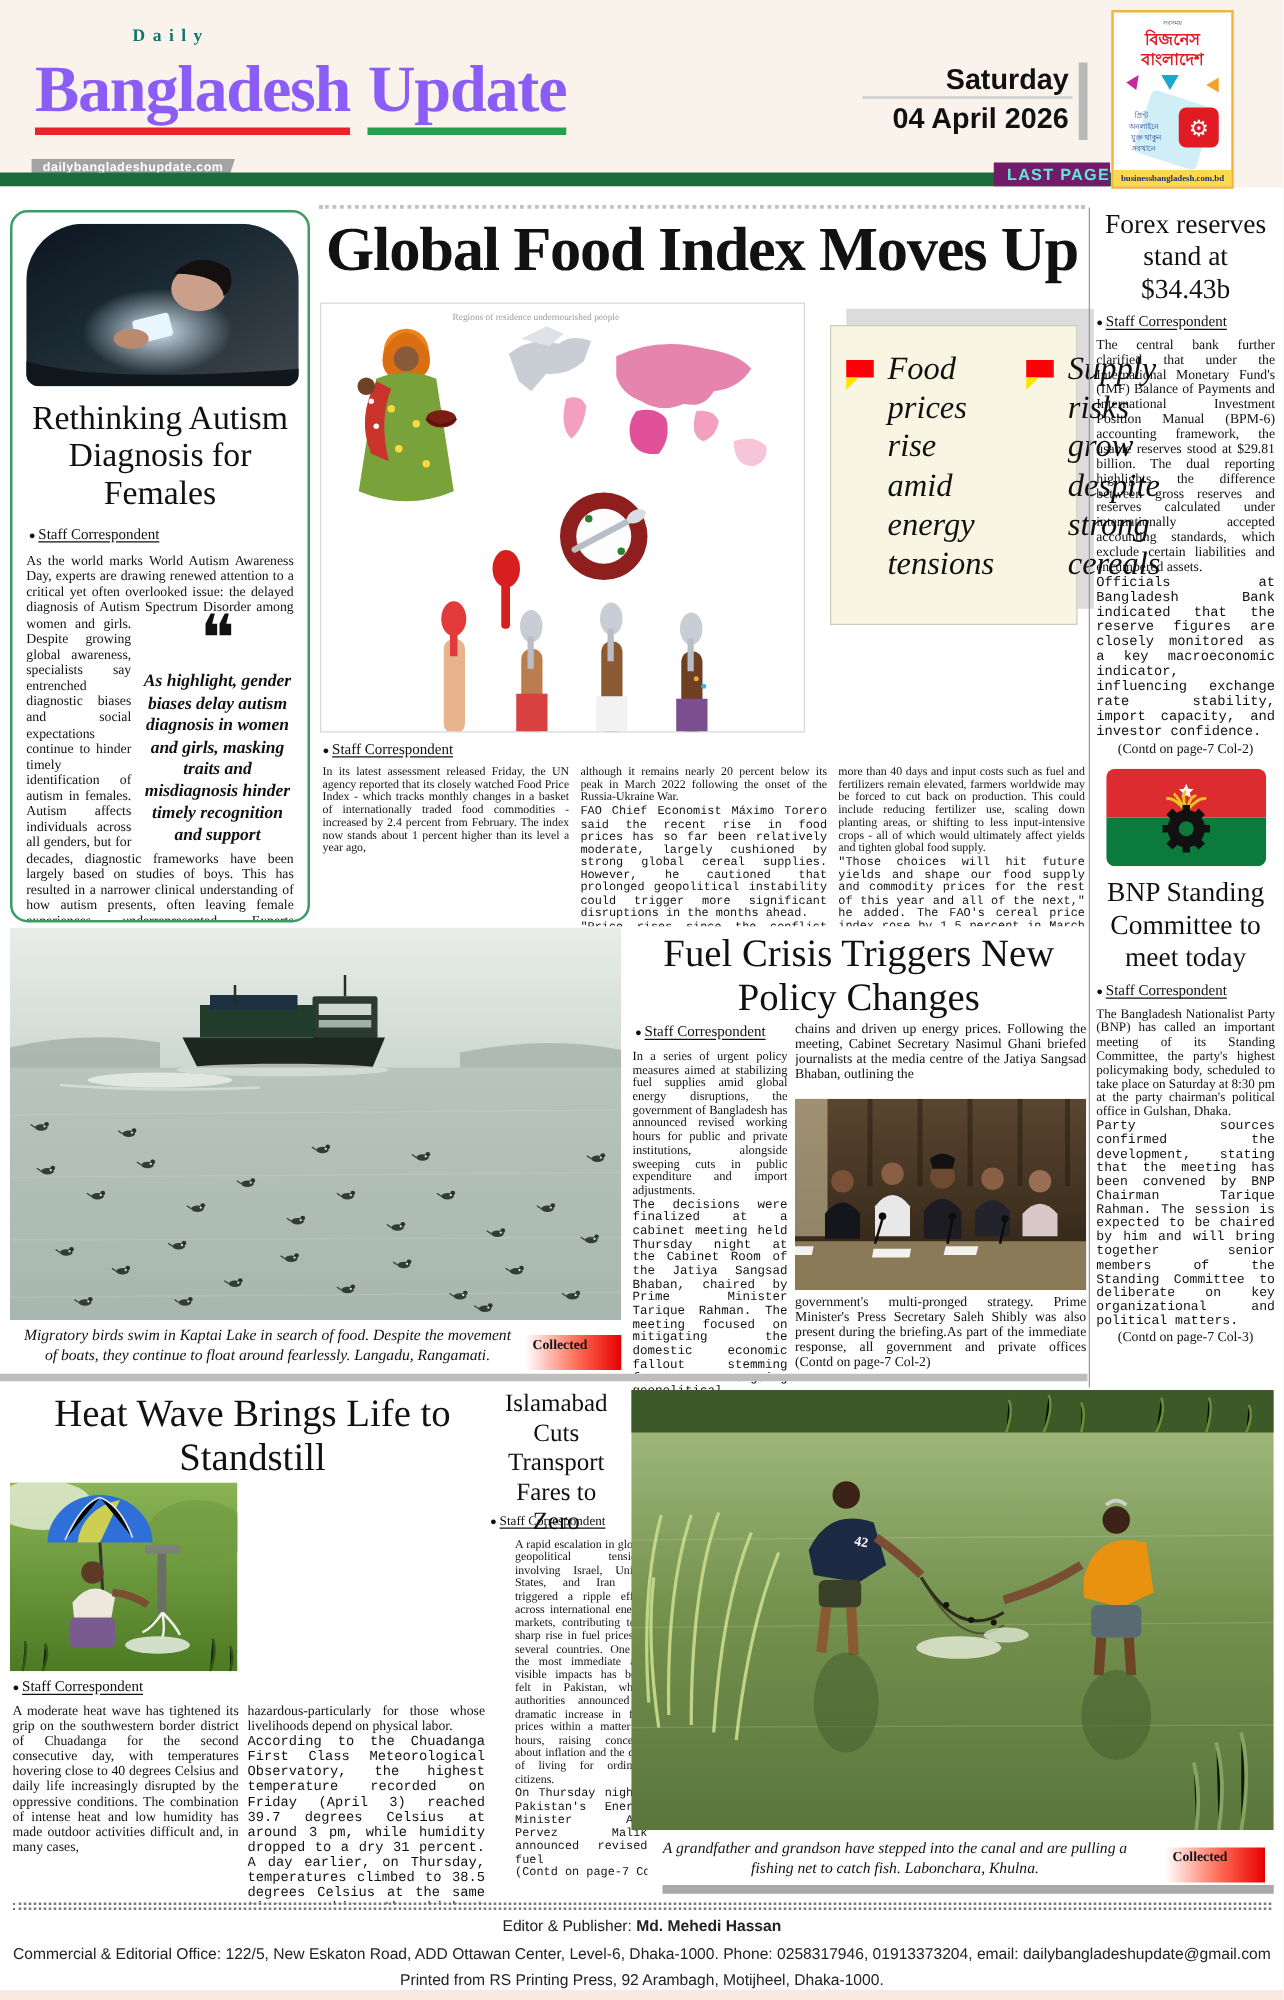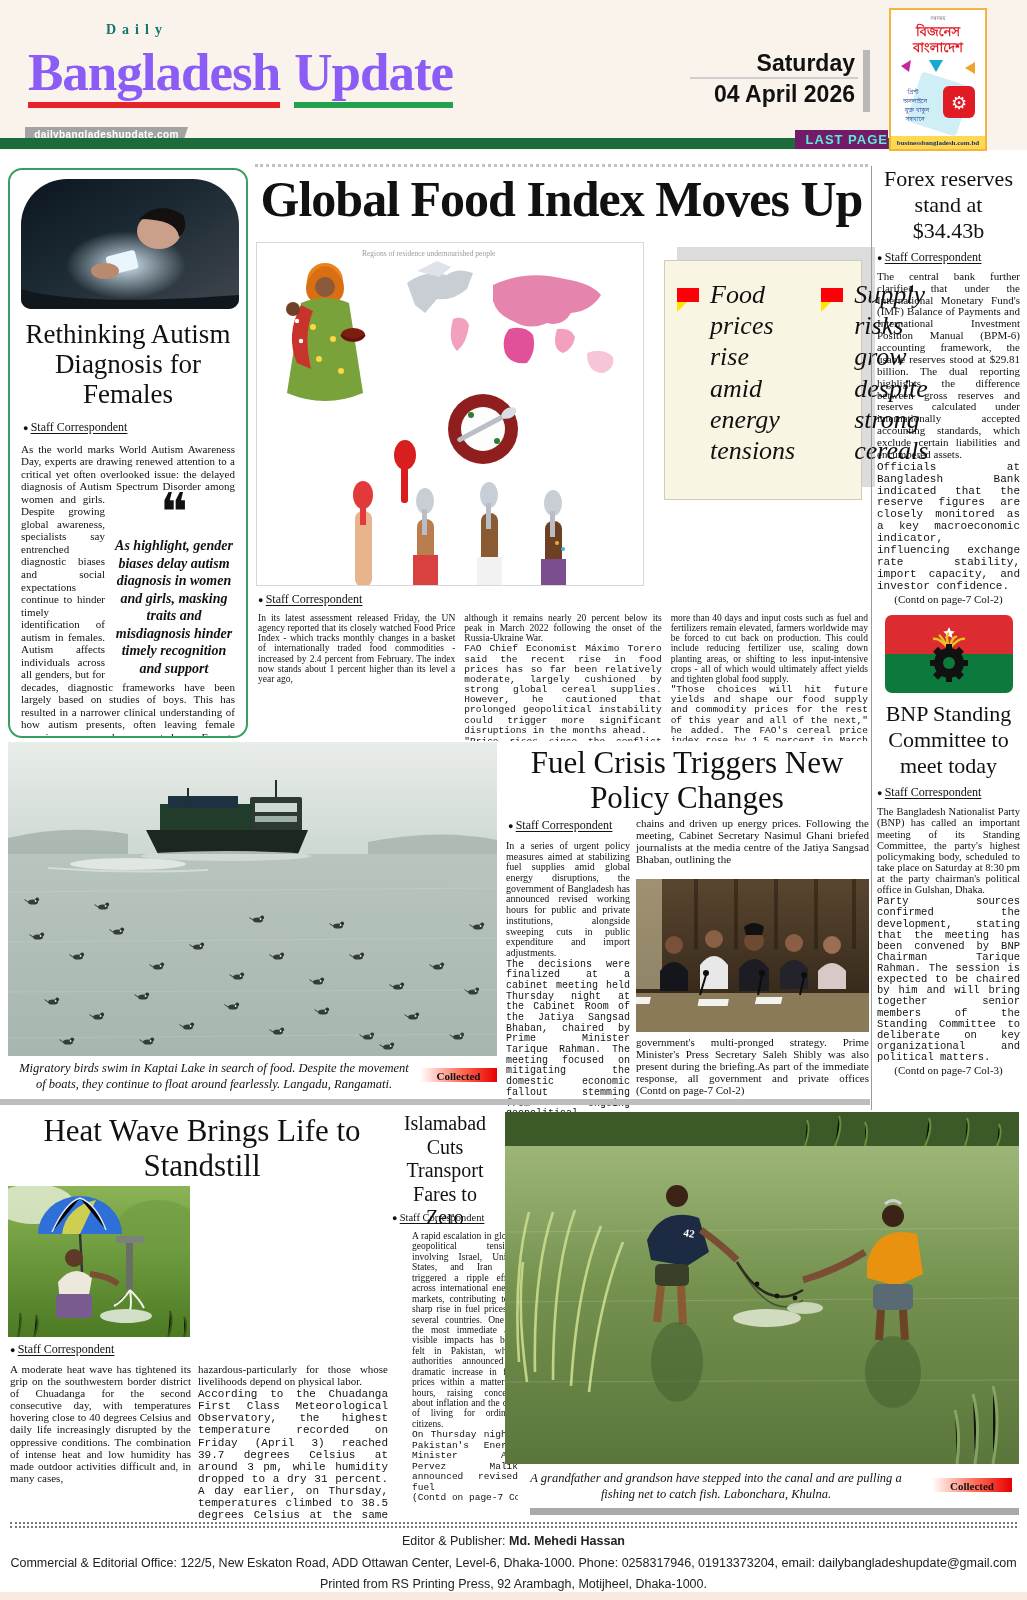--- a/index.html
+++ b/index.html
@@ -67,22 +67,22 @@
   .sb-title { text-align:center; font-size:22px; line-height:1.18; }
   .sb-byline { margin:6px 0 6px 0; }
   .sb-body { font-size:11px; line-height:1.08; text-align:justify; }
   .sb-body-sm { font-size:10.5px; line-height:1.06; text-align:justify; }
   .sb-contd { text-align:center; font-size:11px; margin-top:1px; }
   .bnp-flag { display:block; width:128px; height:78px; margin:10px auto 8px auto; }
 
   
   .lake-photo { left:8px; top:742px; width:489px; height:314px; }
   .lake-caption { left:18px; top:1061px; width:392px; font-style:italic; font-size:12.5px; line-height:1.25; text-align:center; }
-  .credit-badge { height:14px; background:linear-gradient(90deg,#ffffff 0%,#ff6a55 55%,#e60000 100%);
-                  font-size:11px; font-weight:bold; text-align:center; line-height:17px; padding:0 6px; }
+  .credit-badge { height:28px; background:linear-gradient(90deg,#ffffff 0%,#ff6a55 55%,#e60000 100%);
+                  font-size:11px; font-weight:bold; line-height:17px; padding:0 6px; }
   .lake-credit { left:420px; top:1068px; width:77px; }
 
   
   .fuel-title { left:505px; top:746px; width:364px; text-align:center; font-size:31px; line-height:1.12; }
   .fuel-byline { left:508px; top:818px; }
   .fuel-left { left:506px; top:841px; width:124px; height:273px; font-size:10px; line-height:1.07; text-align:justify; overflow:hidden; }
   .fuel-right-top { left:636px; top:817px; width:233px; height:61px; font-size:11px; line-height:1.1; text-align:justify; overflow:hidden; }
   .fuel-photo { left:636px; top:879px; width:233px; height:153px; }
   .fuel-right-bottom { left:636px; top:1036px; width:233px; height:78px; font-size:11px; line-height:1.1; text-align:justify; overflow:hidden; }
 

